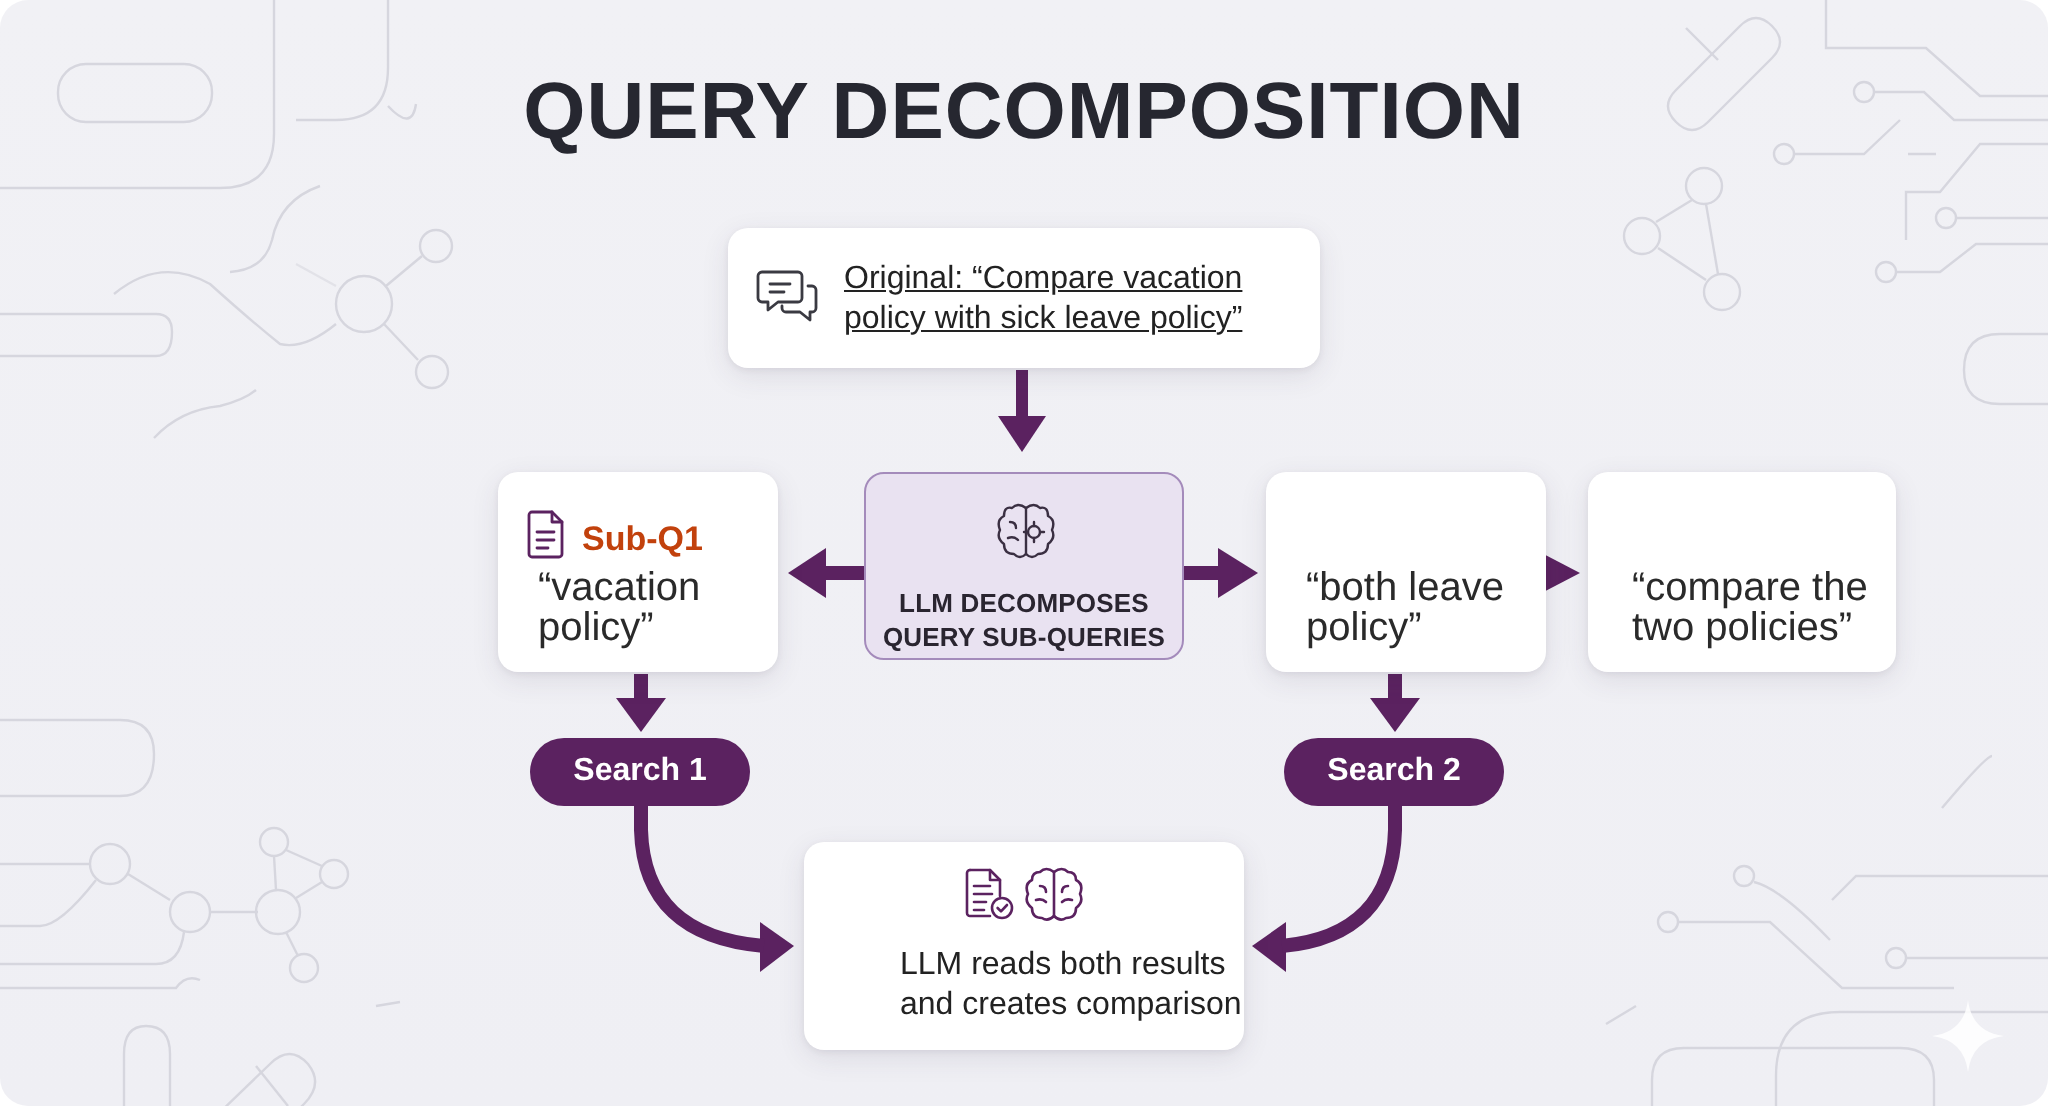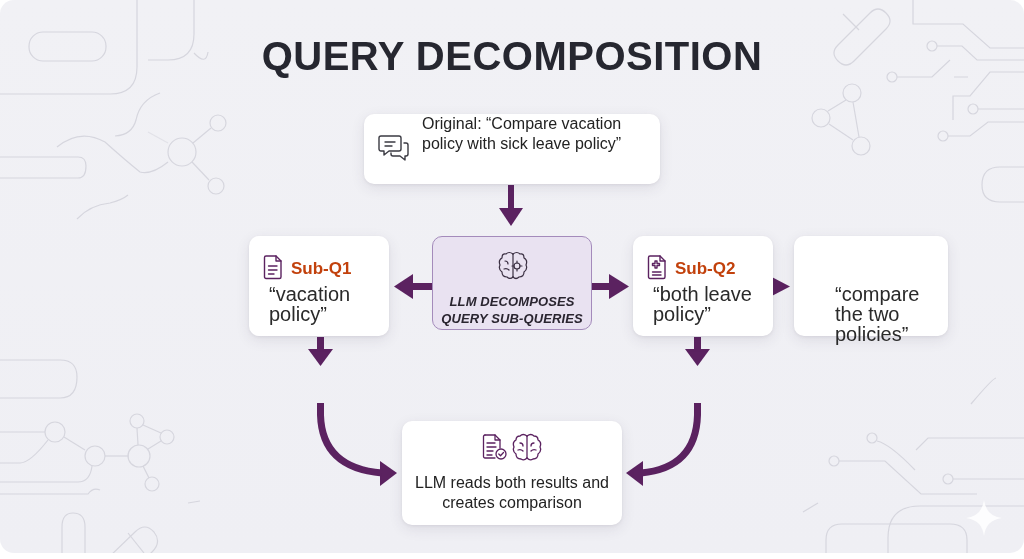--- a/index.html
+++ b/index.html
@@ -19,62 +19,62 @@
     font-size: 40px; font-weight: 700; letter-spacing: 0.5px; color: #262730;
   }
 
   .card {
     position: absolute; background: #ffffff; border-radius: 10px;
     box-shadow: 0 4px 14px rgba(60, 50, 80, 0.10), 0 1px 3px rgba(60,50,80,0.08);
   }
   .card-original { left: 364px; top: 114px; width: 296px; height: 70px; }
   .card-original .icon { position: absolute; left: 14px; top: 19px; }
   .card-original .text {
-    position: absolute; left: 58px; top: 0; width: 230px;
-    font-size: 16px; line-height: 20px; color: #222;
+    position: absolute; left: 58px; top: 16px; width: 230px;
+    font-size: 16px; line-height: 20px; color: #222; text-decoration: underline;
   }
 
   .card-sub { width: 140px; height: 100px; }
   .card-q1 { left: 249px; top: 236px; }
   .card-q2 { left: 633px; top: 236px; }
   .card-syn { left: 794px; top: 236px; width: 154px; height: 100px; }
   .card-sub .head, .card-syn .head {
     position: absolute; left: 14px; top: 18px; display: flex; align-items: center; gap: 8px;
   }
   .card-sub .head .label, .card-syn .head .label { font-size: 17px; font-weight: 700; color: #c2410c; }
   .card-sub .quote, .card-syn .quote {
     position: absolute; left: 0; right: 0; top: 48px; text-align: left;
     font-size: 20px; line-height: 20px; color: #2a2a2a; padding: 0 10px;
   }
   .card-sub .quote { padding-left: 20px; }
-  .card-syn .quote { padding-left: 22px; margin-left: 19px; }
+  .card-syn .quote { padding-left: 22px; }
 
   .card-llm {
     position: absolute; left: 432px; top: 236px; width: 160px; height: 94px;
-    background: #e9e2f1; border: 1.5px solid #a48bbb; border-radius: 10px; font-style: italic;
+    background: #e9e2f1; border: 1.5px solid #a48bbb; border-radius: 10px;
   }
   .card-llm .icon { position: absolute; left: 63px; top: 12px; }
   .card-llm .text {
     position: absolute; left: 0; right: 0; top: 56px; text-align: center;
     font-size: 13px; line-height: 17px; font-weight: 700; color: #2a2530; letter-spacing: 0.1px;
   }
 
   .pill {
     position: absolute; height: 34px; width: 110px; border-radius: 17px;
     background: #5b2260; color: #fff; font-size: 16px; font-weight: 700;
     display: flex; align-items: center; justify-content: center;
   }
   .pill-1 { left: 265px; top: 369px; }
   .pill-2 { left: 642px; top: 369px; }
 
   .card-result { left: 402px; top: 421px; width: 220px; height: 104px; }
   .card-result .icons { position: absolute; left: 0; right: 0; top: 12px; display: flex; justify-content: center; gap: 4px; }
   .card-result .text {
-    position: absolute; left: 0; right: 0; top: 52px; text-align: center;
-    font-size: 16px; line-height: 20px; color: #222;
+    position: absolute; left: 0; right: 0; top: 52px; text-align: left;
+    font-size: 16px; line-height: 20px; color: #222; padding-left: 48px;
   }
   .sparkle { position: absolute; left: 966px; top: 500px; }
 </style>
 </head>
 <body>
 
 <div class="canvas">
 
   <svg class="bg" width="1024" height="559" fill="none" stroke="#d6d6de" stroke-width="1.2">
 
@@ -233,39 +233,29 @@
           <line x1="5.5" y1="16" x2="14" y2="16"></line>
           <line x1="5.5" y1="20" x2="11" y2="20"></line>
         </svg>
       </span>
       <span class="label">Sub-Q1</span>
     </div>
     <div class="quote">“vacation policy”</div>
   </div>
 
   <div class="card card-sub card-q2">
-    <div class="head">
-      <span>
-        <svg width="20" height="26" viewBox="0 0 20 26" fill="none" stroke="#5b2260" stroke-width="1.4" stroke-linejoin="round" stroke-linecap="round">
-          <path d="M3 2 h10 l5 5 v16 a1.5 1.5 0 0 1 -1.5 1.5 h-13.5 a1.5 1.5 0 0 1 -1.5 -1.5 v-19.5 a1.5 1.5 0 0 1 1.5 -1.5 z"></path>
-          <path d="M13 2 v5 h5"></path>
-          <path d="M8 7 h2 v2.5 h2.5 v2 h-2.5 v2.5 h-2 v-2.5 h-2.5 v-2 h2.5 z"></path>
-          <line x1="5.5" y1="18" x2="14" y2="18"></line>
-          <line x1="5.5" y1="21" x2="14" y2="21"></line>
-        </svg>
-      </span>
-      <span class="label">Sub-Q2</span>
-    </div>
     <div class="quote">“both leave policy”</div>
   </div>
 
   <div class="card card-syn">
     <div class="quote">“compare the two policies”</div>
   </div>
 
+  <div class="pill pill-1">Search 1</div>
+  <div class="pill pill-2">Search 2</div>
 
   <div class="card card-result">
     <div class="icons">
       <span>
         <svg width="26" height="28" viewBox="0 0 26 28" fill="none" stroke="#5b2260" stroke-width="1.3" stroke-linejoin="round" stroke-linecap="round">
           <path d="M3 2 h10 l5 5 v8"></path>
           <path d="M3 2 a1.5 1.5 0 0 0 -1.5 1.5 v20 a1.5 1.5 0 0 0 1.5 1.5 h10"></path>
           <path d="M13 2 v5 h5"></path>
           <line x1="5" y1="10" x2="13" y2="10"></line>
           <line x1="5" y1="14" x2="14" y2="14"></line>

